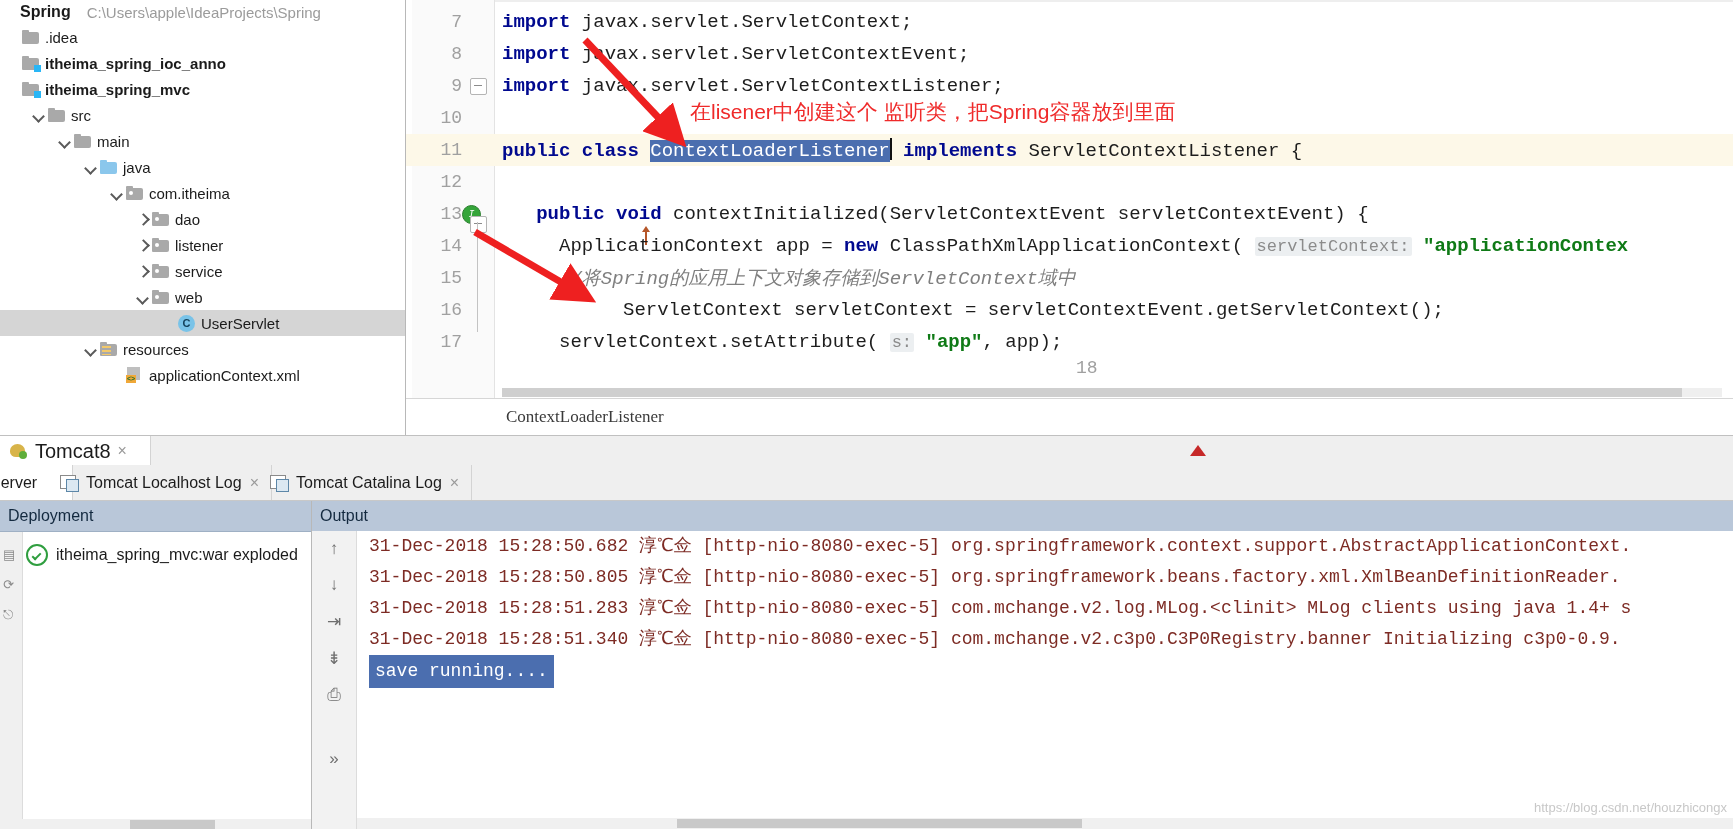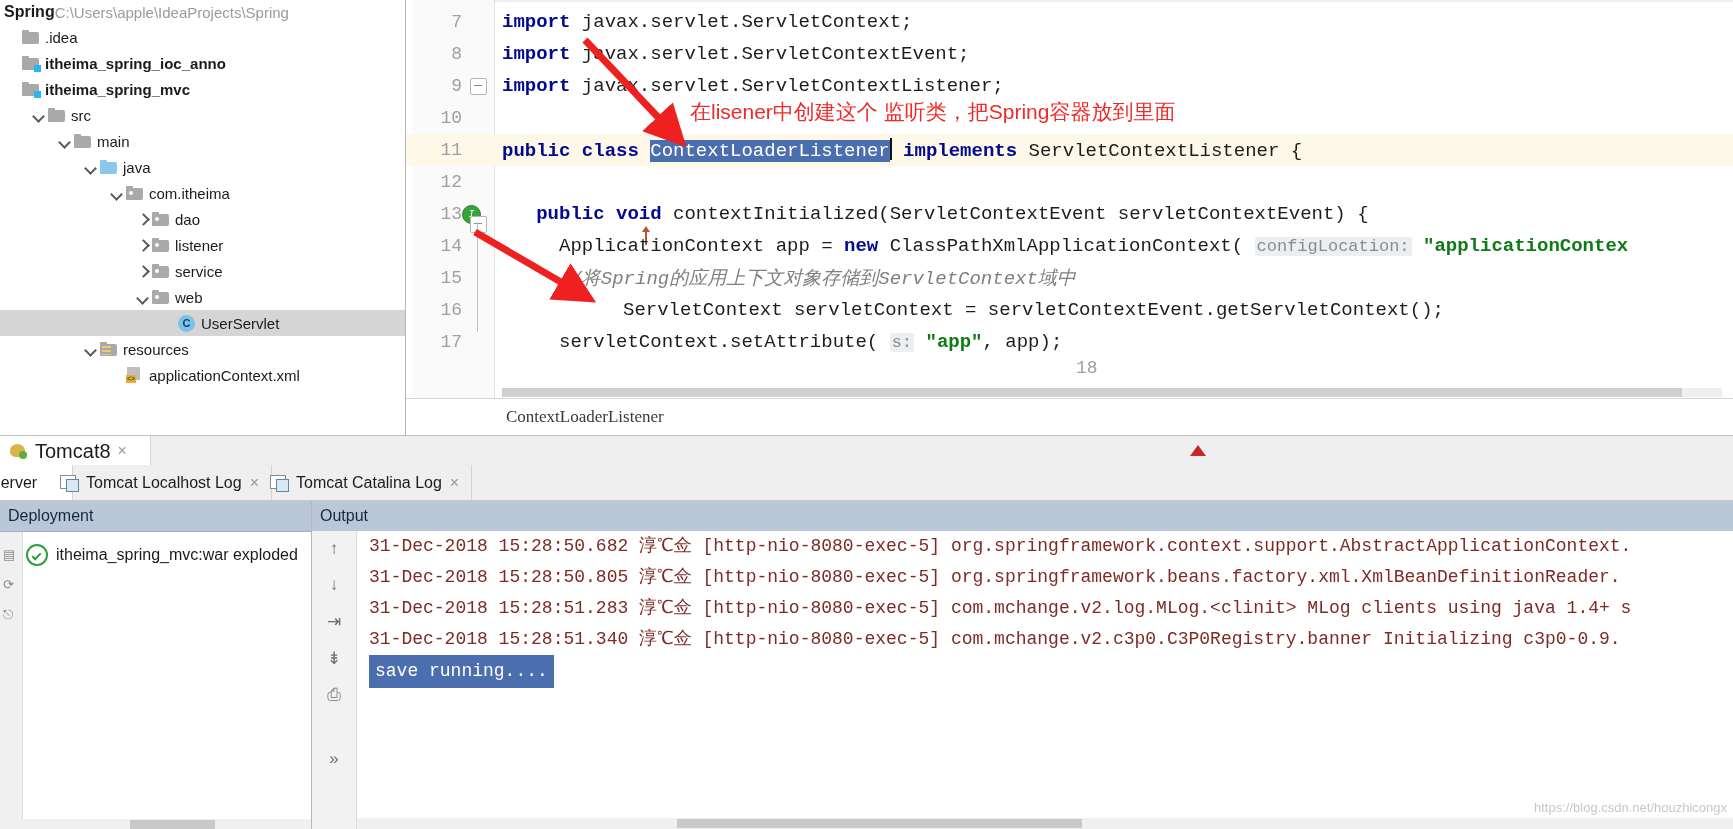--- a/index.html
+++ b/index.html
@@ -12,21 +12,21 @@
 
   
   .top-area{position:absolute;left:0;top:0;width:1733px;height:435px;}
 
   
   .project-panel{
     position:absolute;left:0;top:0;width:405px;height:435px;
     background:#ffffff;border-right:1px solid #b8b8b8;overflow:hidden;
   }
   .proj-header{
-    height:24px;display:flex;align-items:center;padding-left:4px;gap:0;
+    height:24px;display:flex;align-items:center;padding-left:20px;gap:16px;
     white-space:nowrap;
   }
   .proj-name{font-size:16px;font-weight:bold;color:#1a1a1a;}
   .proj-path{font-size:15px;color:#9b9b9b;}
   .tree-row{
     height:26px;display:flex;align-items:center;white-space:nowrap;
     font-size:15px;color:#1b1b1b;position:relative;
   }
   .tree-row.selected{background:#d5d5d5;}
   .arrow{
@@ -438,21 +438,21 @@
           </span>
           <span class="code">   <span class="kw">public</span> <span class="kw">void</span> contextInitialized(ServletContextEvent servletContextEvent) {</span>
         </div>
 
         <div class="line" style="top:230px;">
           <span class="ln">14</span>
           <span class="gutter-mark">
             <span class="fold" style="top:-14px;"></span>
             <span class="fold-tail" style="top:-8px;height:110px;"></span>
           </span>
-          <span class="code">     ApplicationContext app = <span class="kw">new</span> ClassPathXmlApplicationContext( <span class="hint">configLocation:</span> <span class="str">"applicationContex</span></span>
+          <span class="code">     ApplicationContext app = <span class="kw">new</span> ClassPathXmlApplicationContext( <span class="hint">servletContext:</span> <span class="str">"applicationContex</span></span>
         </div>
 
         <div class="line" style="top:262px;">
           <span class="ln">15</span>
           <span class="gutter-mark"></span>
           <span class="code">     <span class="cmt">//将Spring的应用上下文对象存储到ServletContext域中</span></span>
         </div>
 
         <div class="line" style="top:294px;gap:32px;">
           <span class="ln">16</span>

